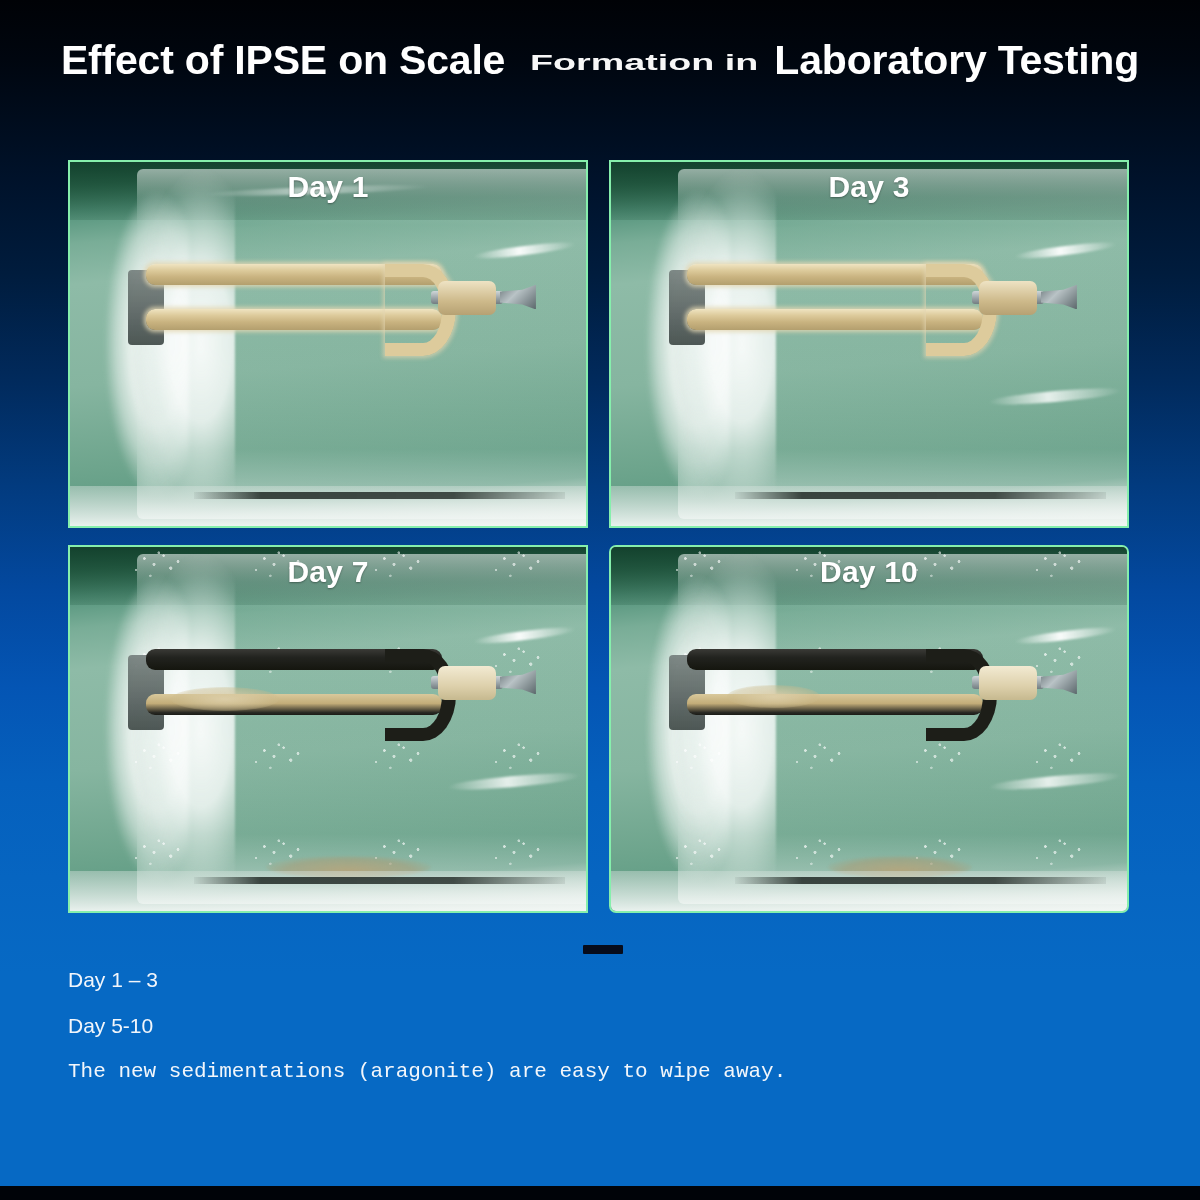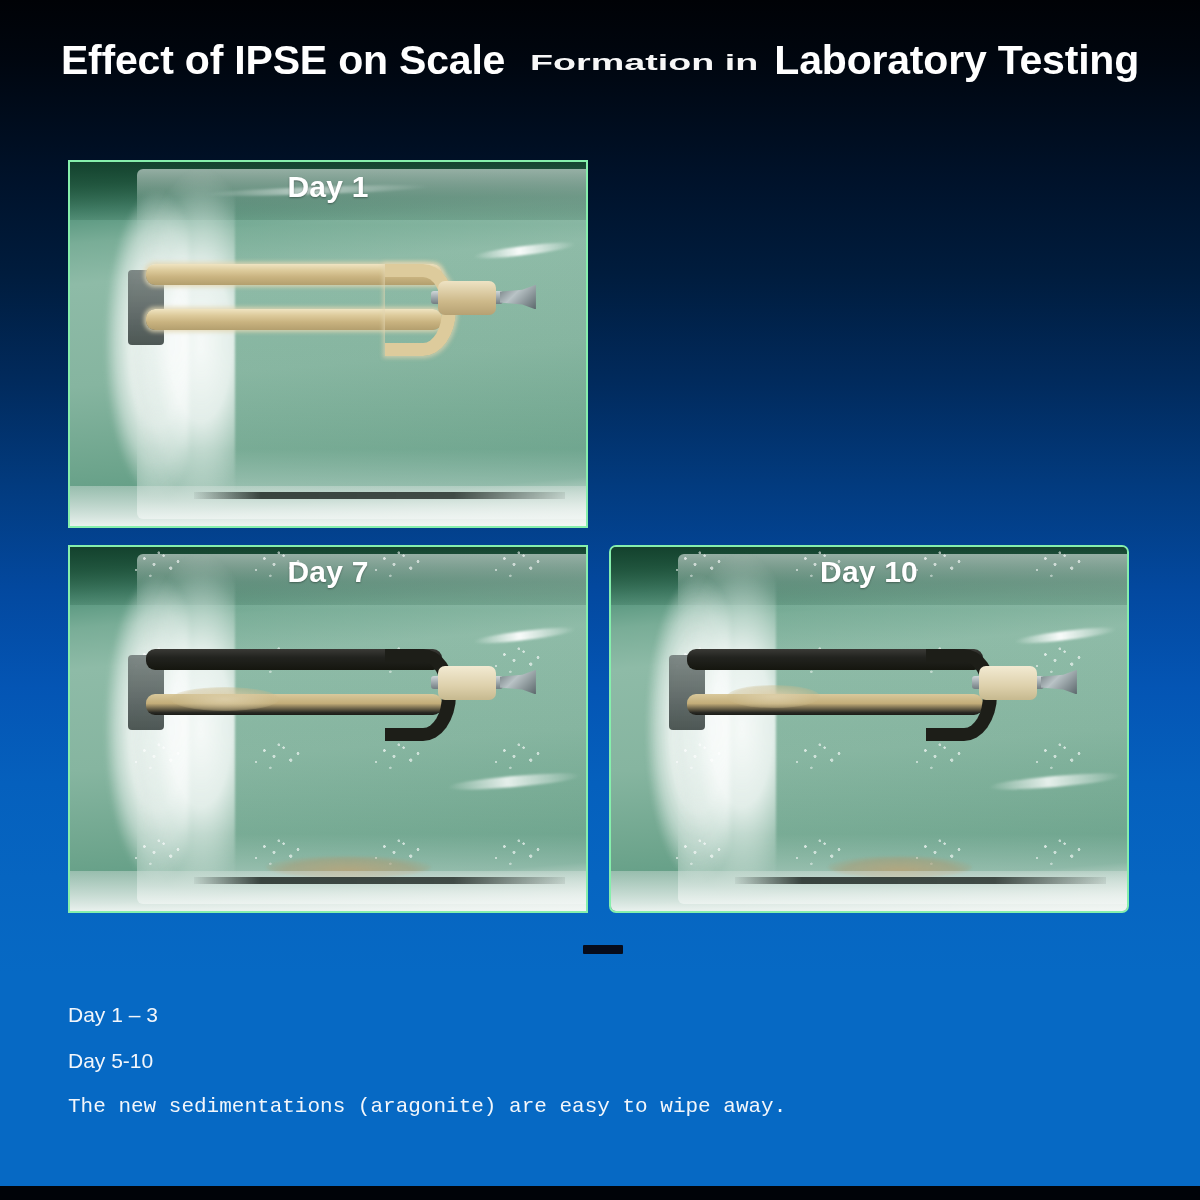--- a/index.html
+++ b/index.html
@@ -323,21 +323,20 @@
     background: #060c1c;
     border-radius: 1px;
   }
 
   
   .captions {
     position: absolute;
     left: 68px;
     top: 968px;
     width: 900px;
-    margin-top: 35px;
   }
   .cap-line {
     color: #f2f6fb;
     font-size: 21px;
     line-height: 24px;
     margin-bottom: 22px;
     white-space: nowrap;
   }
   .cap-line.last { margin-bottom: 0; font-family: Liberation Mono, monospace; }
 </style>
@@ -372,20 +371,43 @@
           <div class="stem"></div>
           <div class="plug"></div>
           <div class="blade"></div>
         </div>
         <div class="floor"></div>
         <div class="floor-dark"></div>
       </div>
       <div class="day-label">Day 1</div>
     </div>
 
+    <div class="cell r1c2">
+      <div class="photo">
+        <div class="tank-green"></div>
+        <div class="tank-dark-top"></div>
+        <div class="cyl-body"></div>
+        <div class="scale-crust"></div>
+        <div class="cyl-left-rim"></div>
+        <div class="hl-streak hl-a"></div>
+        <div class="hl-streak hl-b"></div>
+        <div class="elem scaled">
+          <div class="mount"></div>
+          <div class="arm arm-top"></div>
+          <div class="arm arm-bot"></div>
+          <div class="bend"></div>
+          <div class="stem"></div>
+          <div class="plug"></div>
+          <div class="blade"></div>
+        </div>
+        <div class="floor"></div>
+        <div class="floor-dark"></div>
+      </div>
+      <div class="day-label">Day 3</div>
+    </div>
 
     <div class="cell r2c1">
       <div class="photo">
         <div class="tank-green"></div>
         <div class="tank-dark-top"></div>
         <div class="cyl-body"></div>
         <div class="scale-crust"></div>
         <div class="cyl-left-rim"></div>
         <div class="bubbles on"></div>
         <div class="hl-streak hl-a"></div>

